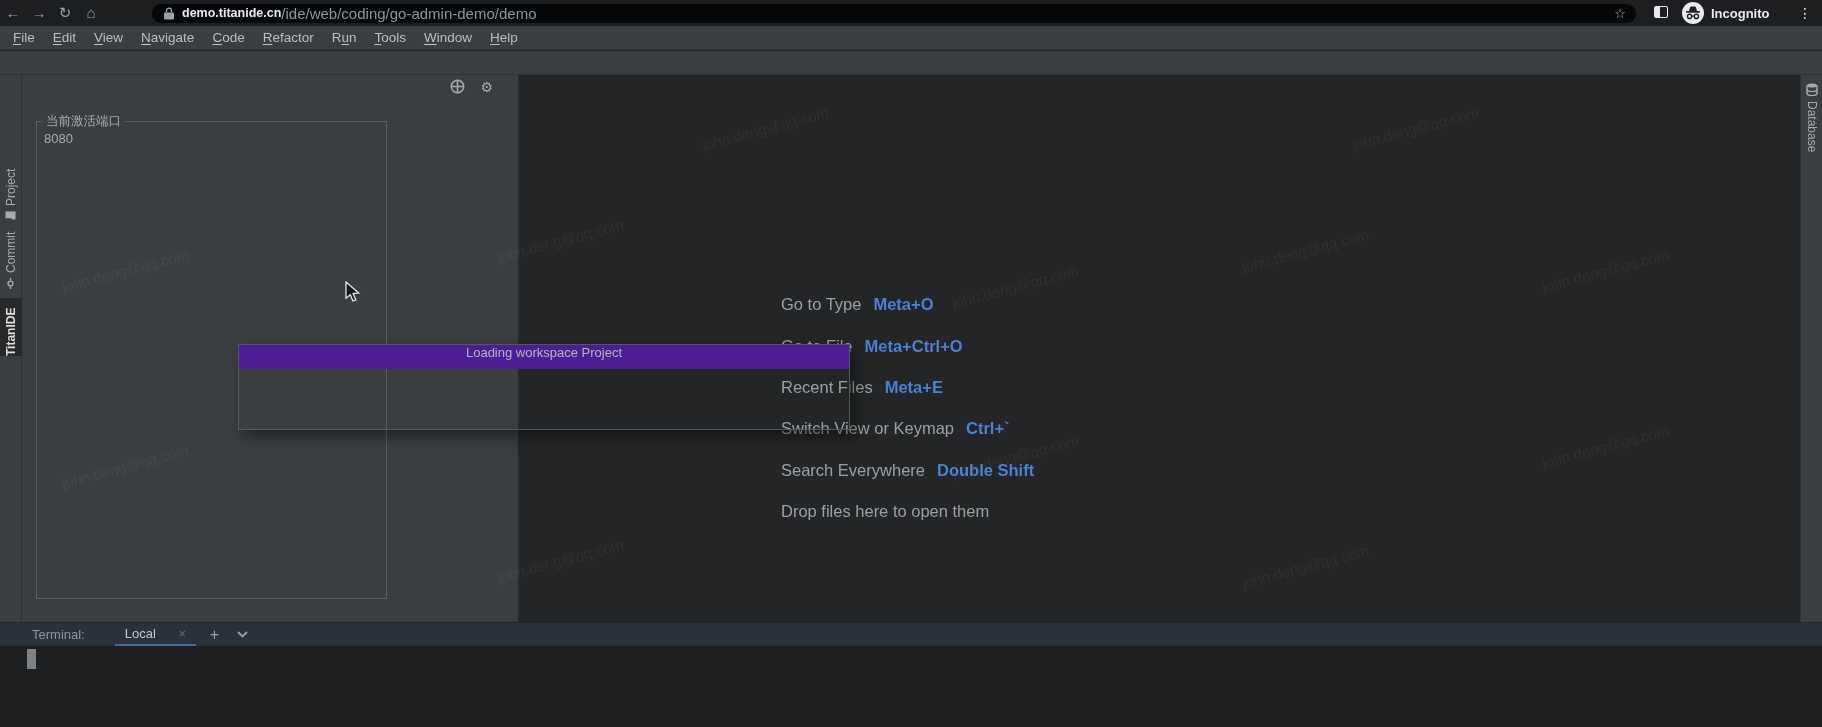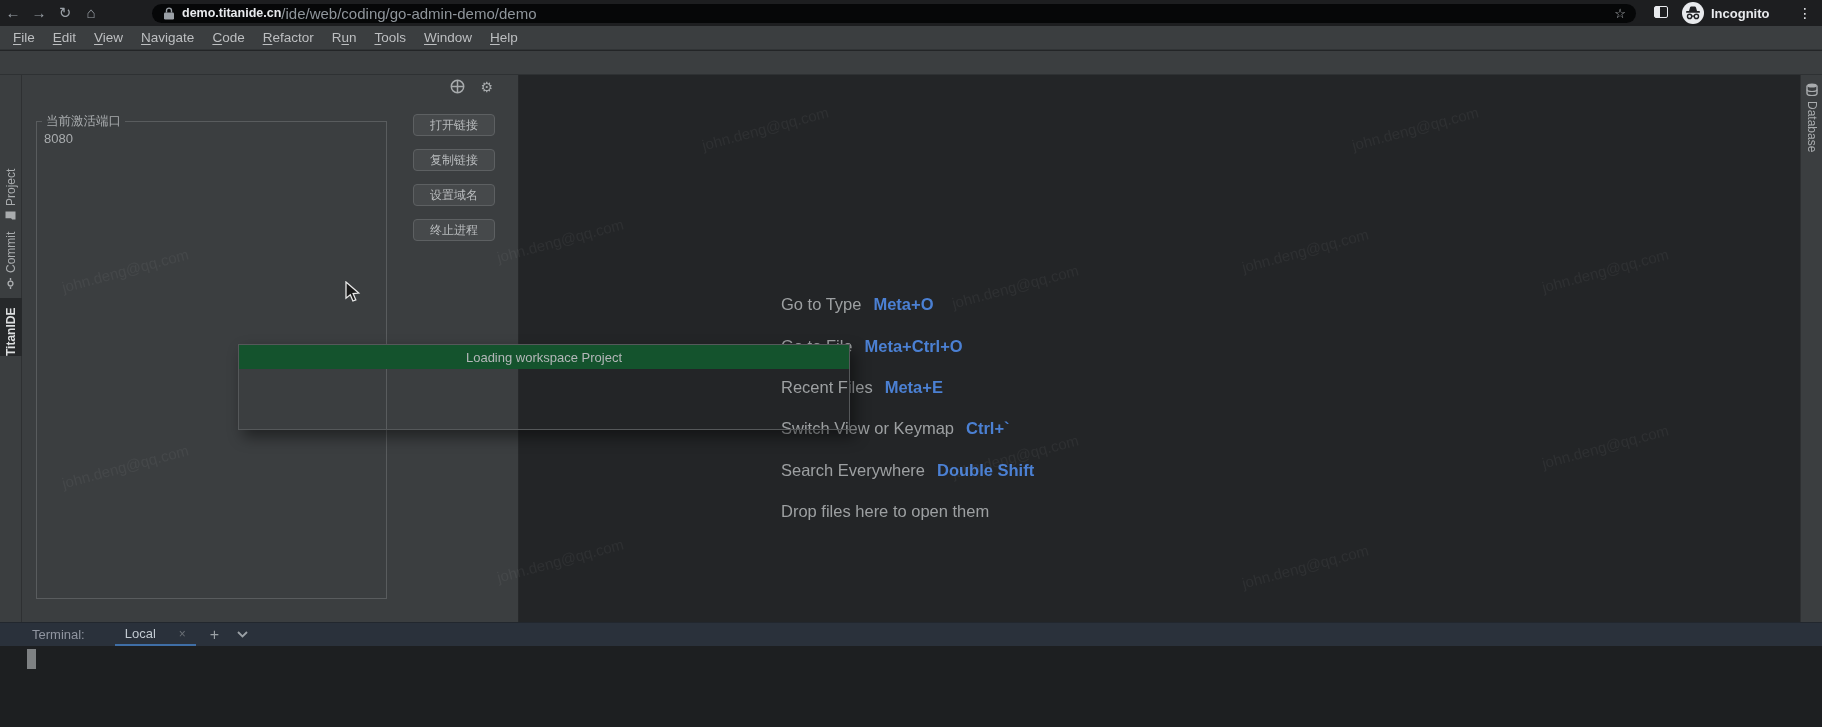--- a/index.html
+++ b/index.html
@@ -65,21 +65,21 @@
   #terminal-tab{height:100%;margin-left:30px;padding:0 10px;display:flex;align-items:center;gap:23px;border-bottom:2px solid #3f6ea6;box-sizing:border-box;cursor:pointer;}
   #terminal-tab-label{color:#c2cad1;font-size:13px;}
   #tab-close{color:#6b7076;font-size:12px;}
   #term-plus{color:#9aa0a5;font-size:16px;margin-left:14px;cursor:pointer;}
   #term-chevron{margin-left:18px;cursor:pointer;line-height:0;}
   #terminal-body{left:0;top:646px;width:1822px;height:81px;background:#1d1f21;}
   #term-cursor{position:absolute;left:27px;top:3px;width:9px;height:20px;background:#7e8183;}
 
   
   #modal{left:238px;top:344px;width:612px;height:86px;border:1px solid #55585a;box-shadow:5px 7px 14px rgba(0,0,0,.45);box-sizing:border-box;z-index:20;}
-  #modal-header{height:24px;background:#14532d;display:flex;align-items:center;justify-content:center;}
+  #modal-header{height:24px;background:#4c1d95;display:flex;align-items:flex-start;justify-content:center;}
   #modal-title{color:#b4b7b9;font-size:13px;}
   #modal-body{position:relative;height:60px;background:#3f4244;}
   #modal-message{position:absolute;left:15px;top:11px;color:#b4b7b9;font-size:13.5px;}
   #modal-progress{position:absolute;left:16px;top:34px;width:120px;height:2px;background:rgba(255,255,255,.06);}
   #cancel-btn{position:absolute;right:15px;top:24px;width:77px;height:22px;background:#4a4d50;border:1px solid #646769;border-radius:4px;color:#c0c3c5;font-size:12.5px;display:flex;align-items:center;justify-content:center;cursor:pointer;font-family:inherit;}
 
   
   .watermark{position:absolute;color:rgba(255,255,255,.05);font-size:15px;transform:rotate(-15deg);white-space:nowrap;pointer-events:none;z-index:30;}
   #mouse-cursor{left:345px;top:281px;z-index:40;pointer-events:none;}
 </style>
@@ -163,26 +163,20 @@
           <path d="M7.5 1.3v12.4M1.3 7.5h12.4" stroke="#a7aaac" stroke-width="1.5"></path>
         </svg>
     </span>
     <span class="tw-ic" id="gear-ic">⚙</span>
     <span class="tw-ic"><span id="min-ic"></span></span>
   </div>
   <fieldset id="port-box">
     <legend>当前激活端口</legend>
     <div id="port-value">8080</div>
   </fieldset>
-  <div id="port-buttons">
-      <button class="cn-btn">打开链接</button>
-      <button class="cn-btn">复制链接</button>
-      <button class="cn-btn">设置域名</button>
-      <button class="cn-btn">终止进程</button>
-    </div>
 </div>
 
 <div id="editor" class="abs">
   <div id="shortcuts">
       <div class="sc-line">
         <span class="sc-label">Go to Type</span>
         <span class="sc-keys">Meta+O</span>
       </div>
       <div class="sc-line">
         <span class="sc-label">Go to File</span>

